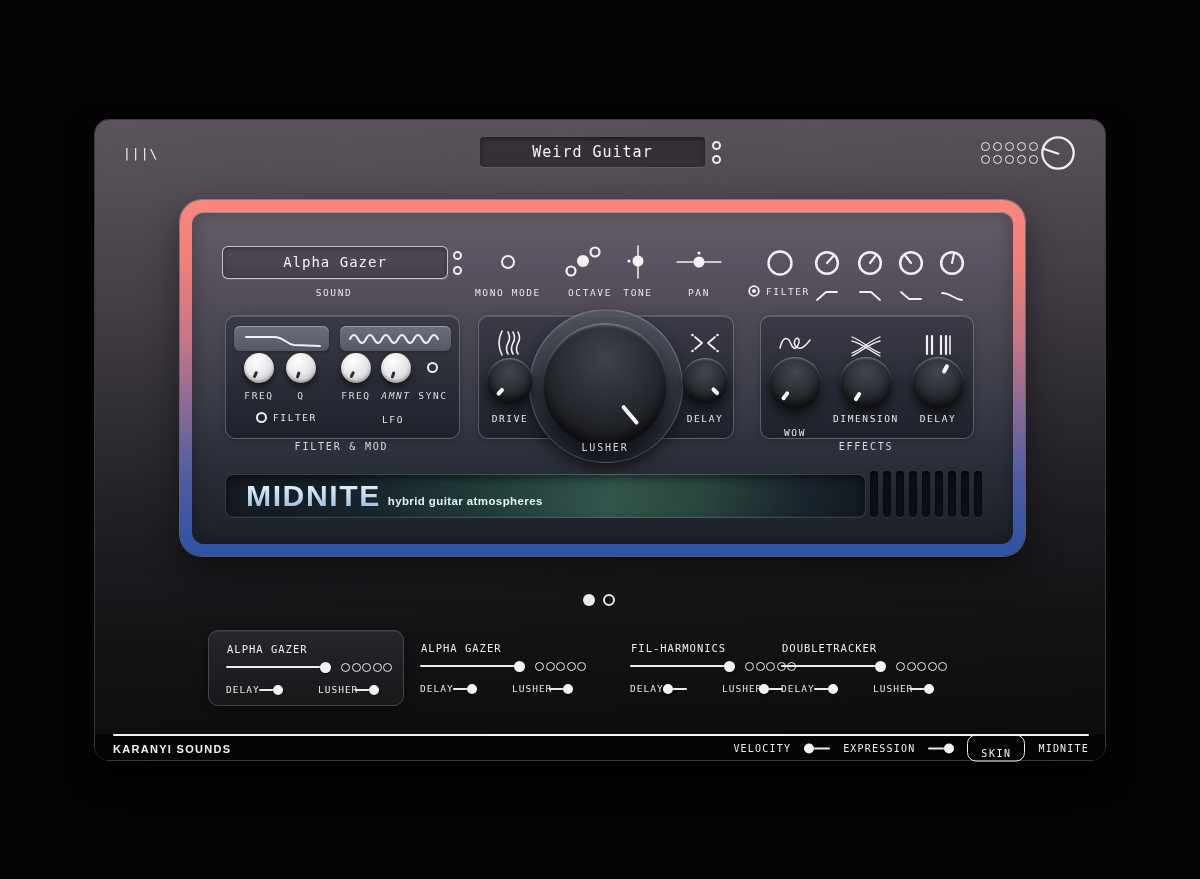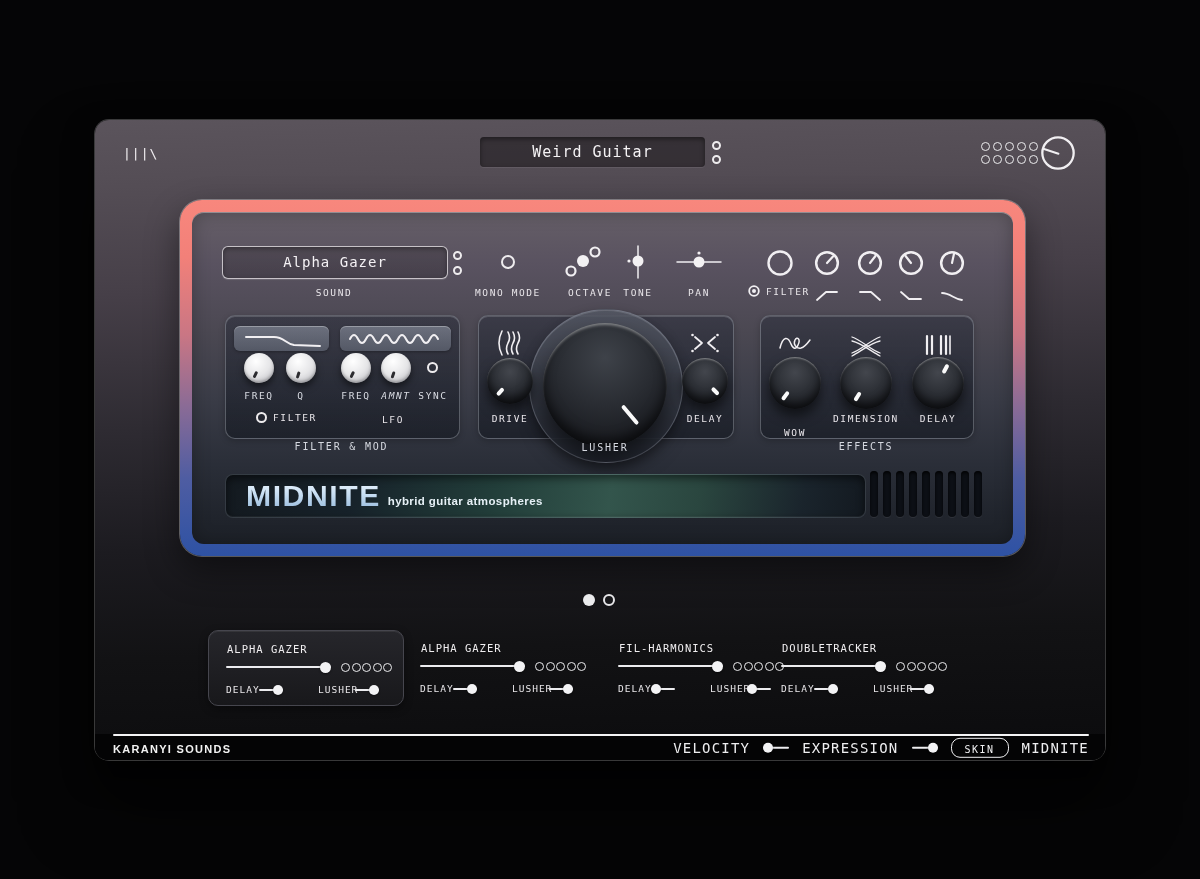--- a/index.html
+++ b/index.html
@@ -98,22 +98,22 @@
   .var-dots{position:absolute;display:flex;gap:1.5px;}
   .ring-sm{width:9px;height:9px;border:1.9px solid #ececee;border-radius:50%;box-sizing:border-box;}
   .mini-lbl{position:absolute;font-size:9.5px;letter-spacing:1px;color:#e8e6e9;}
 
   
   .footer{position:absolute;left:0;right:0;bottom:0;height:26px;background:#040405;border-radius:0 0 13px 13px;}
   .footer-line{position:absolute;left:18px;right:16px;top:0;height:2px;background:#f4f4f5;border-radius:1px;}
   .footer-brand{position:absolute;left:18px;top:9px;font-family:"Liberation Sans",sans-serif;font-weight:700;
     font-size:11px;letter-spacing:1.3px;color:#f2f2f2;}
   .footer-right{position:absolute;right:16px;top:50%;transform:translateY(-46%);display:flex;align-items:center;gap:13px;}
-  .f-lbl{font-size:14px;letter-spacing:1.2px;color:#ededef;}
-  .skin-pill{border:1.5px solid #f0f0f2;border-radius:9px;padding:5px 13px 2px;font-size:10px;letter-spacing:1.5px;color:#f0f0f2;}
+  .f-lbl{font-size:10px;letter-spacing:1.2px;color:#ededef;}
+  .skin-pill{border:1.5px solid #f0f0f2;border-radius:9px;padding:12px 13px 2px;font-size:10px;letter-spacing:1.5px;color:#f0f0f2;}
 
   svg{display:block;}
   .icn-stroke{stroke:#f1eff2;fill:none;stroke-linecap:round;stroke-linejoin:round;}
 </style>
 </head>
 <body>
 
 <div class="stage">
   <div class="window">
 
@@ -388,21 +388,21 @@
           <div class="track"></div>
           <div class="thumb"></div>
         </div>
       <div class="mini-lbl" style="left:109px;top:53px;">LUSHER</div>
       <div class="mini-slider" style="left: 146px; top: 53px; width: 24px; --v: 1;">
           <div class="track"></div>
           <div class="thumb"></div>
         </div>
     </div>
 
-    <div class="card" style="left:506px;top:510px;text-align:center;">
+    <div class="card" style="left:518px;top:510px;text-align:center;">
       <div class="card-title">FIL-HARMONICS</div>
       <div class="mini-slider big" style="left: 17px; top: 30px; width: 105px; --v: 1;">
           <div class="track"></div>
           <div class="thumb"></div>
         </div>
       <div class="var-dots" style="left:132px;top:32px;">
           <span class="ring-sm"></span>
           <span class="ring-sm"></span>
           <span class="ring-sm"></span>
           <span class="ring-sm"></span>

